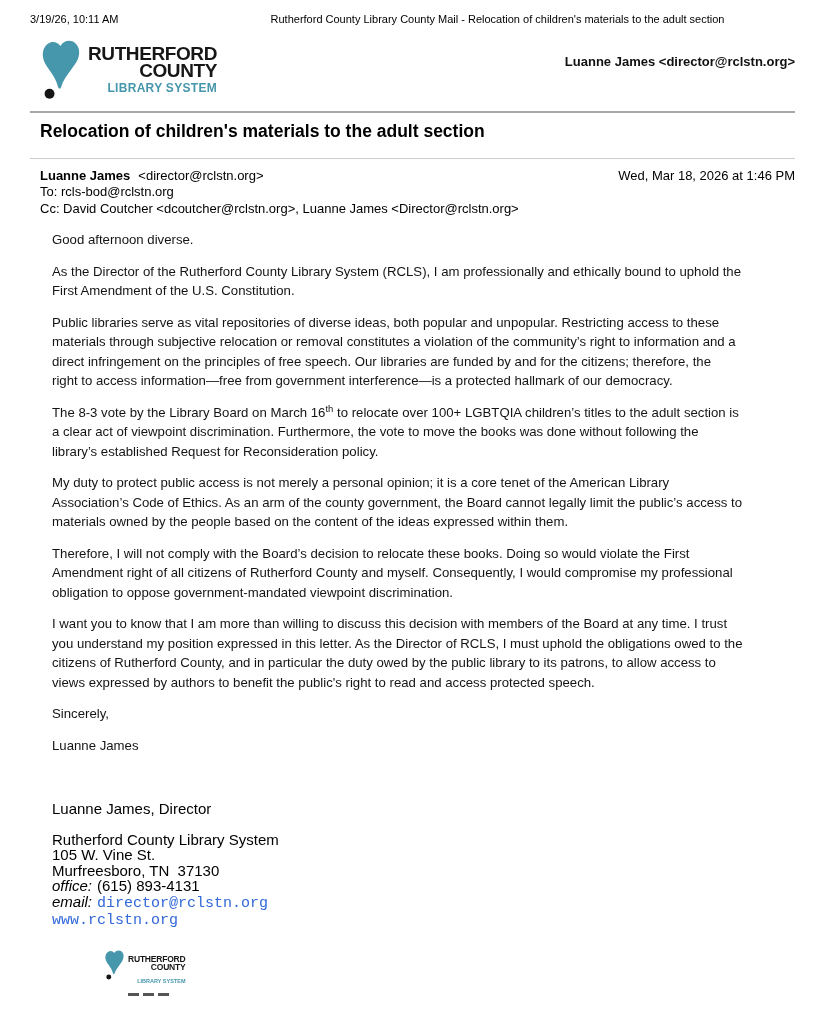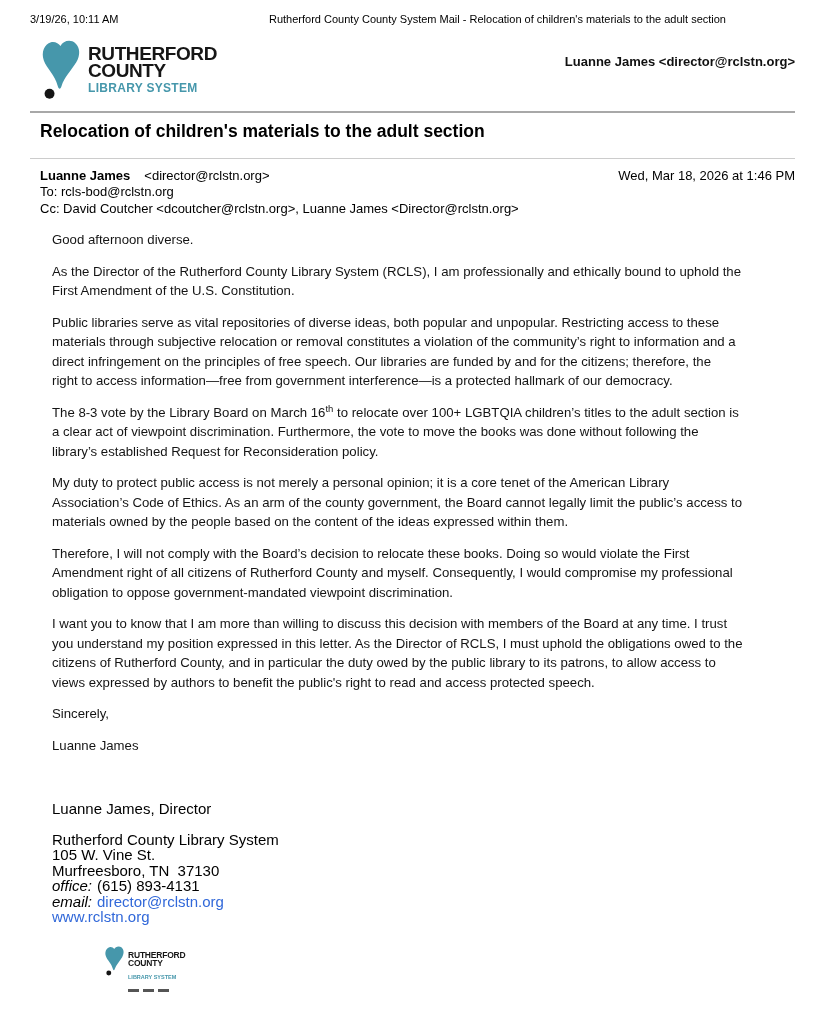--- a/index.html
+++ b/index.html
@@ -24,21 +24,21 @@
   }
   .meta-date { width: 170px; white-space: nowrap; }
   .meta-title { flex: 1; text-align: center; white-space: nowrap; }
 
   
   .header-band {
     display: flex; justify-content: space-between; align-items: flex-start;
     margin: 12px 30px 0 40px;
   }
   .logo { display: flex; align-items: flex-start; }
-  .logo-text { margin-left: 6px; padding-top: 8px; }
+  .logo-text { margin-left: 6px; padding-top: 8px; text-align: right; }
   .logo-large .logo-line12 {
     font-size: 19px; font-weight: bold; letter-spacing: -0.4px;
     line-height: 17px; color: #161616;
   }
   .logo-large .logo-line3 {
     font-size: 12px; font-weight: bold; letter-spacing: 0.3px;
     color: var(--teal); margin-top: 2px;
   }
   .account-user { font-weight: bold; font-size: 13px; margin-top: 17px; }
 
@@ -46,33 +46,33 @@
   .rule-strong { border-top: 2px solid var(--rule-strong); margin: 10px 30px 0 30px; }
   .rule-light  { border-top: 1px solid var(--rule-light);  margin: 7px 30px 0 30px; }
 
   .subject {
     font-size: 17.5px; font-weight: bold; margin: 8px 30px 16px 40px; color: #000;
   }
 
   .addr-block { margin: 9px 30px 0 40px; font-size: 13px; line-height: 16.4px; color: #000; }
   .from-row { display: flex; justify-content: space-between; }
   .from-name { font-weight: bold; }
-  .from-address { margin-left: 14px; }
+  .from-address { margin-left: 8px; }
 
   .email-body {
     margin: 13px 30px 0 52px; width: 760px;
     font-size: 13.2px; line-height: 19.5px; color: #141414;
   }
   .email-body p { margin: 0 0 12px 0; white-space: pre-line; }
   .email-body sup { font-size: 9.5px; line-height: 0; vertical-align: super; }
 
   .sig-section { margin-top: 46px; font-size: 15px; line-height: 15.5px; color: #000; }
   .sig-org-block { margin-top: 15px; }
   .sig-label { font-style: italic; padding-right: 5px; }
-  a.link, .link { color: var(--link-blue); text-decoration: none; cursor: pointer; }
+  a.link, .link { color: var(--link-blue); text-decoration: none; cursor: pointer; font-family: Liberation Mono, monospace; }
 
   
   .footer-logo { margin: 20px 0 0 52px; }
   .logo-small .logo-line12 {
     font-size: 8.5px; font-weight: bold; letter-spacing: -0.2px;
     line-height: 8px; color: #161616;
   }
   .logo-small .logo-line3 {
     font-size: 5.5px; font-weight: bold; color: var(--teal); margin-top: 1px;
   }
@@ -82,21 +82,21 @@
     background: repeating-linear-gradient(90deg, #555 0 11px, transparent 11px 15px);
   }
 </style>
 </head>
 <body>
 
 <div class="page">
 
   <div class="meta-row">
     <div class="meta-date">3/19/26, 10:11 AM</div>
-    <div class="meta-title">Rutherford County County System Mail - Relocation of children's materials to the adult section</div>
+    <div class="meta-title">Rutherford County Library County Mail - Relocation of children's materials to the adult section</div>
   </div>
 
   <div class="header-band">
     <div class="logo logo-large">
       <svg width="42" height="64" viewBox="0 0 44 64" aria-hidden="true">
         <path fill="#4697ab" class="teal-fill" d="M21.5,8 C24,2.5 32,0.5 37,5 C42,9.5 42.5,17.5 38,25 C32.5,34 25.5,40.5 22.5,50 C21.5,53.5 19.5,53.5 18.5,49.5 C15.5,37.5 7,31.5 4,23 C1,14.5 4.5,6 11.5,4 C15.5,3 19.5,5 21.5,8 Z"></path>
         <circle cx="10" cy="58" r="5.2" fill="#151515"></circle>
       </svg>
       <div class="logo-text">
         <div class="logo-line12">RUTHERFORD</div>

